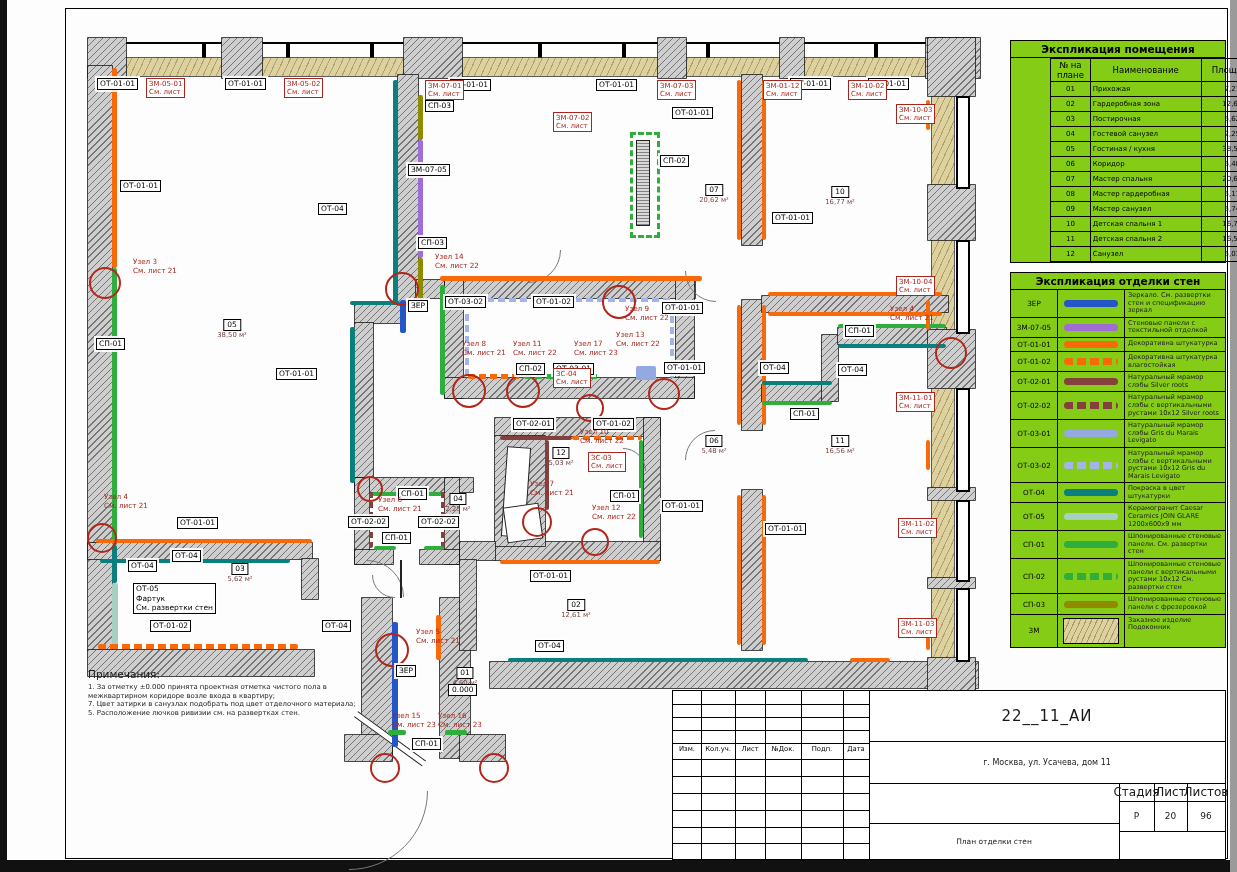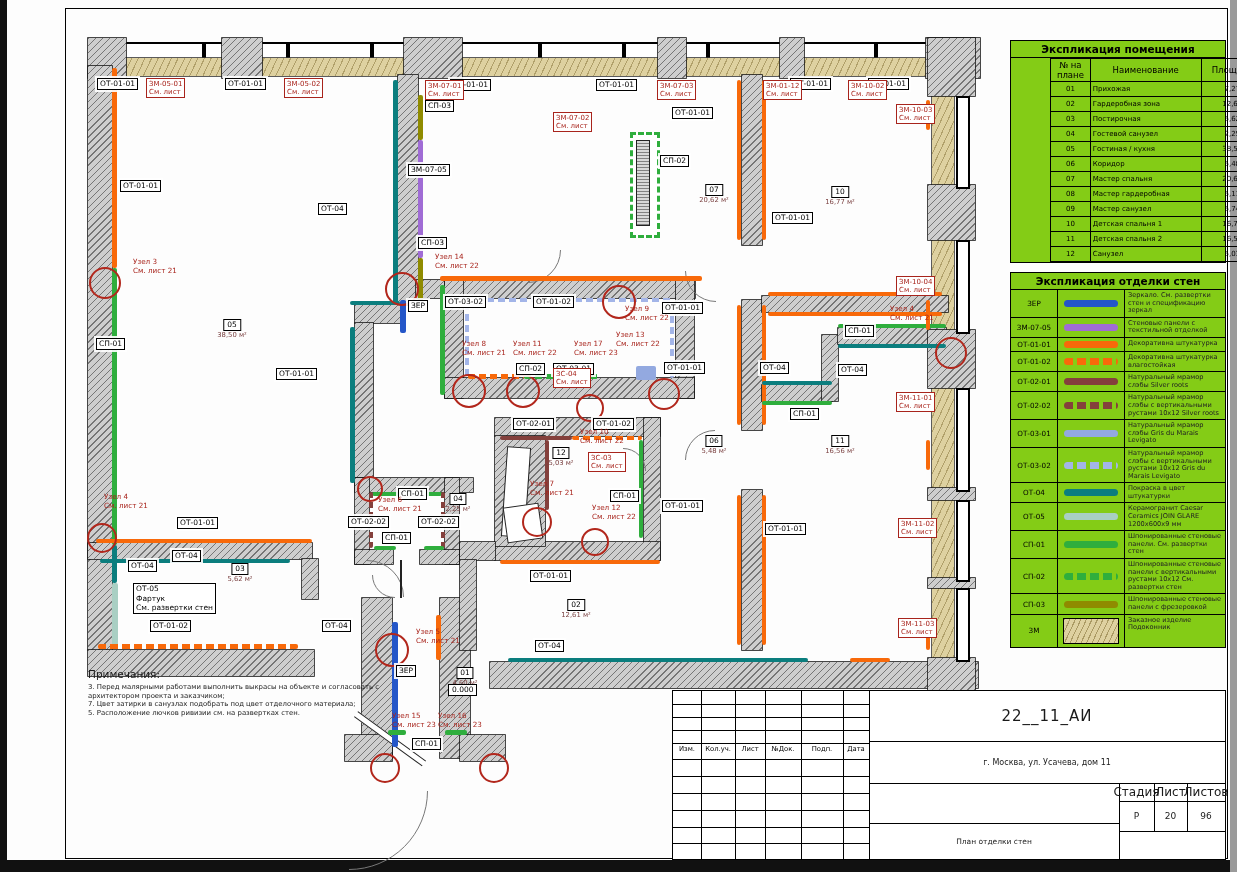--- a/index.html
+++ b/index.html
@@ -493,21 +493,21 @@
             <div class="swatch-hatch"></div>
           </div>
           <div class="fs-desc">Заказное изделие Подоконник</div>
         </div>
       </div>
   </div>
 
   <div id="notes">
     <div class="nt">Примечания:</div>
     <div id="notes-list">
-        <div class="ni">3. Перед малярными работами выполнить выкрасы на объекте и согласовать с архитектором проекта и заказчиком;</div>
+        <div class="ni">1. За отметку ±0.000 принята проектная отметка чистого пола в межквартирном коридоре возле входа в квартиру;</div>
         <div class="ni">7. Цвет затирки в санузлах подобрать под цвет отделочного материала;</div>
         <div class="ni">5. Расположение лючков ривизии см. на развертках стен.</div>
       </div>
   </div>
 
   <div id="tb">
     <div class="tb-line" style="left:196px;top:0;width:1.4px;height:168px;"></div>
 
     <div class="tb-line" style="left:28px;top:0;width:1px;height:168px;"></div>
     <div class="tb-line" style="left:62px;top:0;width:1px;height:168px;"></div>

